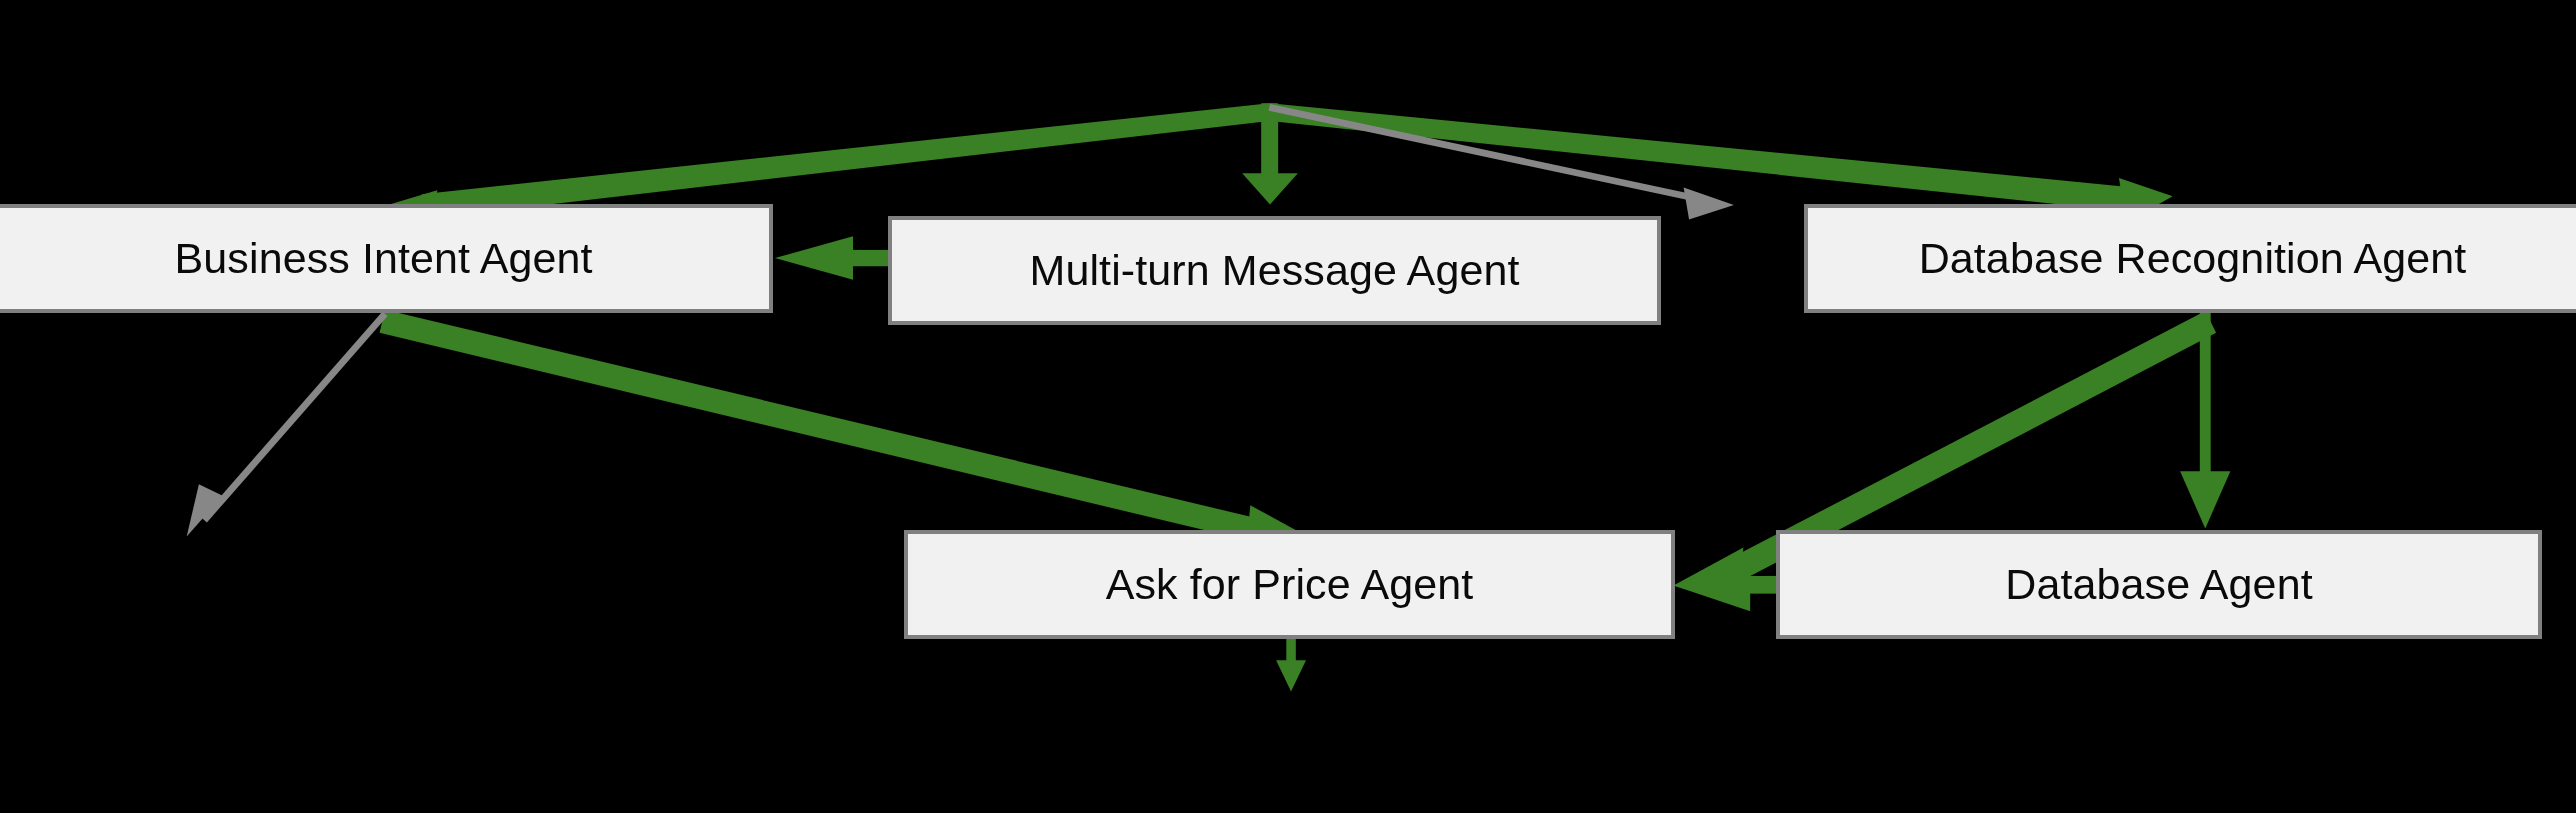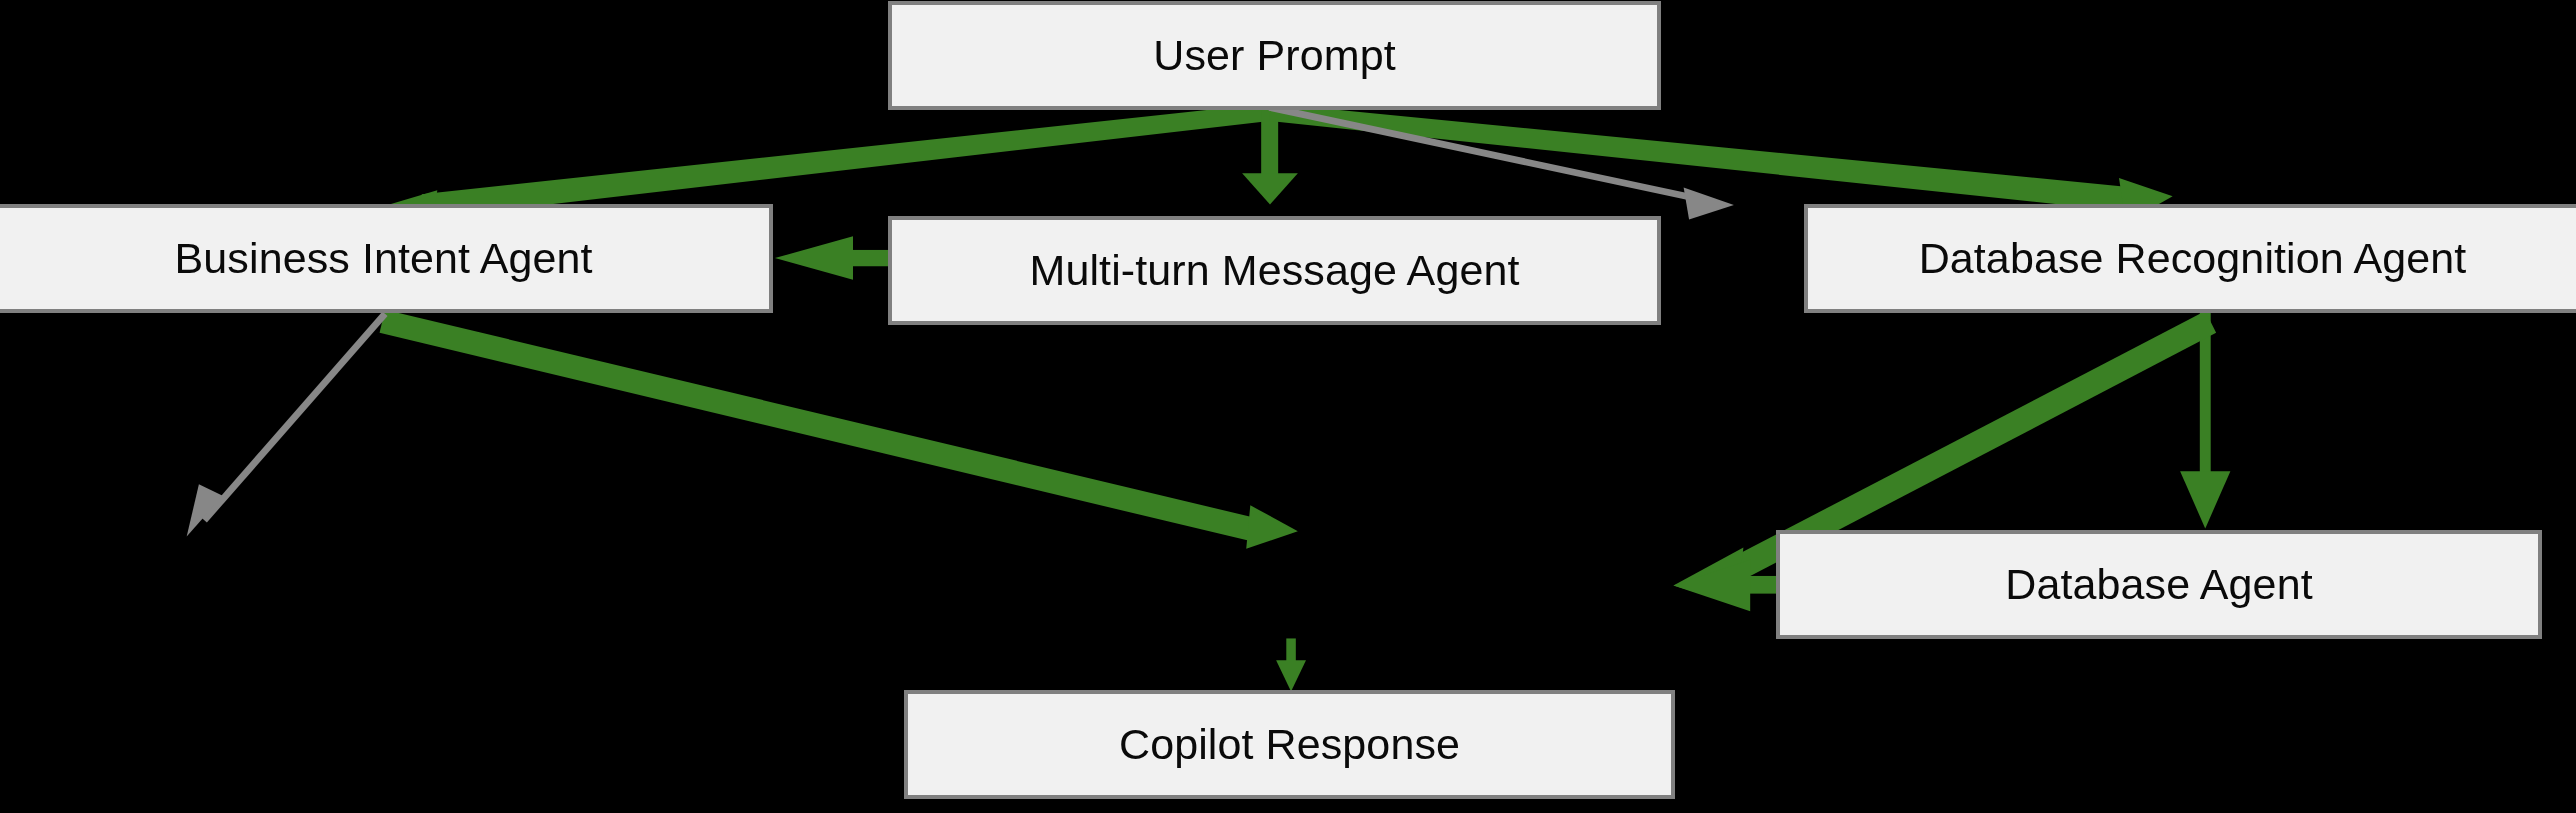--- a/index.html
+++ b/index.html
@@ -106,39 +106,36 @@
       <rect x="2570" y="848" width="90" height="26" fill="#3A8024"></rect>
       <path d="M 2576 824 L 2576 900 L 2463 862 Z" fill="#3A8024"></path>
     </g>
 
     <g>
       <rect x="1893" y="940" width="14" height="40" fill="#3A8024"></rect>
       <path d="M 1878 972 L 1922 972 L 1900 1018 Z" fill="#3A8024"></path>
     </g>
   </svg>
 
-  <div class="node" id="n-user-prompt">
-    <span class="node-label">User Prompt</span>
-  </div>
 
   <div class="node" id="n-business-intent">
     <span class="node-label">Business Intent Agent</span>
   </div>
 
   <div class="node" id="n-multi-turn">
     <span class="node-label">Multi-turn Message Agent</span>
   </div>
 
   <div class="node" id="n-product-recog">
     <span class="node-label">Database Recognition Agent</span>
   </div>
 
+  <div class="node" id="n-ask-price">
+    <span class="node-label">Ask for Price Agent</span>
+  </div>
 
   <div class="node" id="n-database">
     <span class="node-label">Database Agent</span>
   </div>
 
-  <div class="node" id="n-copilot">
-    <span class="node-label">Copilot Response</span>
-  </div>
 
 </div>
 
 
 </body></html>

